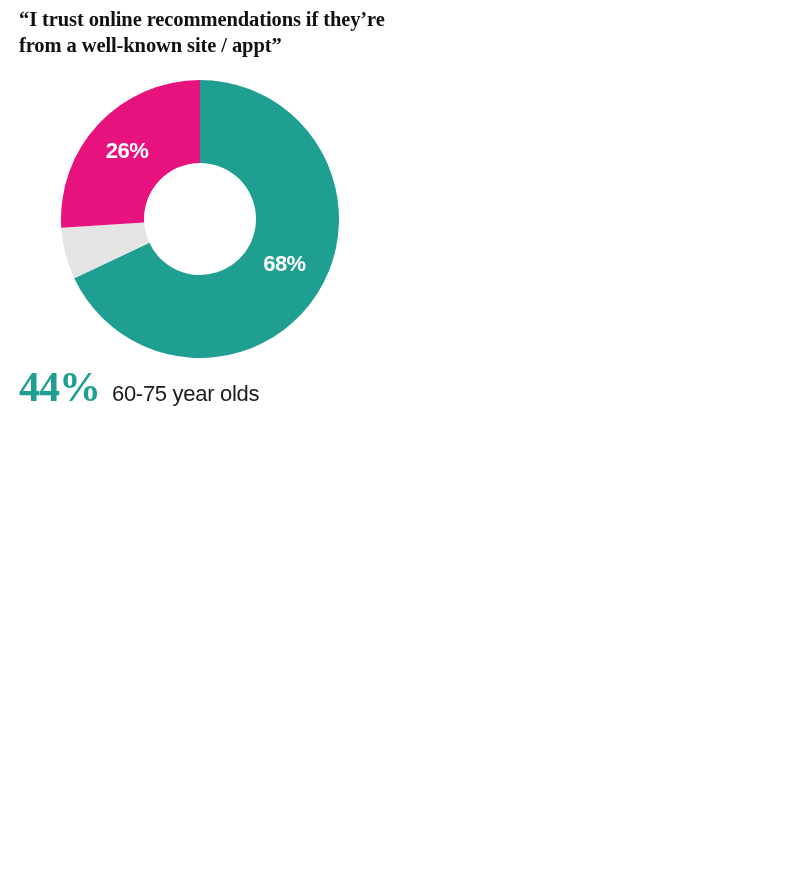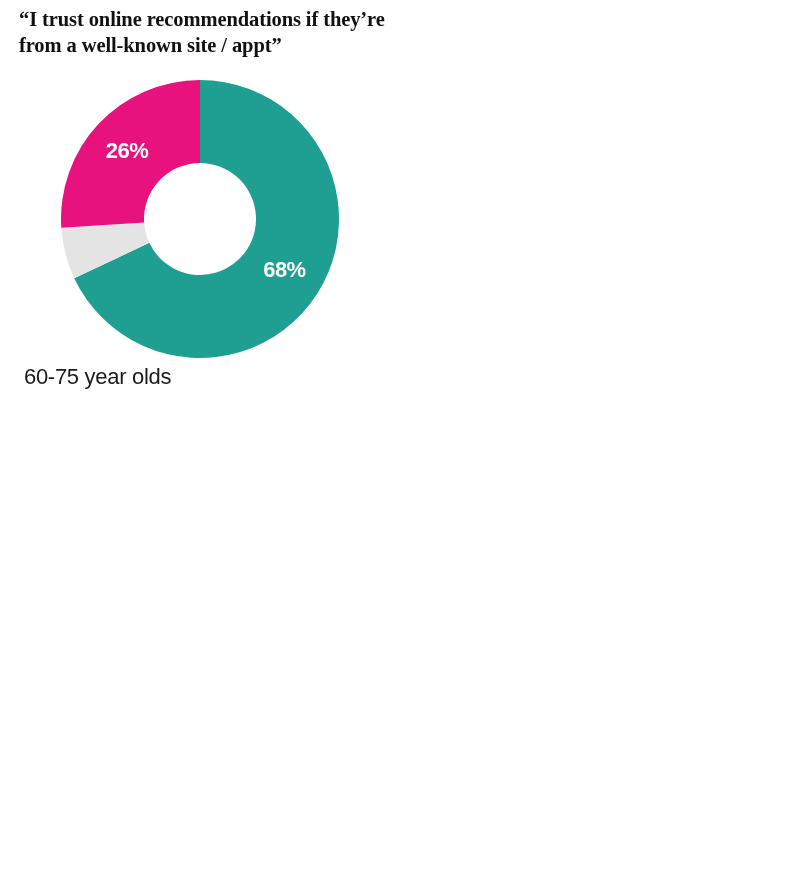--- a/index.html
+++ b/index.html
@@ -87,21 +87,21 @@
     line-height: 42px;
     color: #1f9e92;
     letter-spacing: -1px;
   }
   .stat-desc {
     font-family: "Liberation Sans", sans-serif;
     font-weight: 400;
     font-size: 22px;
     line-height: 22px;
     color: #1b1b1b;
-    margin-left: 5px;
+    margin-left: 12px;
     letter-spacing: -0.3px;
   }
   .st-tl { left: 19px;  top: 366px; }
 </style>
 </head>
 <body>
 
 <div class="page">
   <div class="grid">
 
@@ -109,26 +109,27 @@
       <div class="cell-inner">
         <p class="quote q-tl">“I trust online recommendations if they’re from a well-known site / appt”</p>
 
         <div class="donut-wrap dw-tl">
           <div class="donut" id="donut-0" style="width: 278px; height: 278px;">
               <svg width="278" height="278" viewBox="0 0 278 278">
                 <path d="M 139 0 A 139 139 0 1 1 13.22903970722328 198.18332152754508 L 88.32968506190291 162.84364032764407 A 56 56 0 1 0 139 83 Z" fill="#1f9e92"></path>
                 <path d="M 13.22903970722328 198.18332152754508 A 139 139 0 0 1 0.27428474847025086 147.72788221457466 L 83.1105032080168 142.5162690936416 A 56 56 0 0 0 88.32968506190291 162.84364032764407 Z" fill="#e4e4e4"></path>
                 <path d="M 0.27428474847025086 147.72788221457466 A 139 139 0 0 1 138.99999999999997 0 L 139 83 A 56 56 0 0 0 83.1105032080168 142.5162690936416 Z" fill="#e8127f"></path>
               </svg>
-              <div class="slice-label" style="left: 223.433px; top: 190px;">68%</div>
+              <div class="slice-label" style="left: 223.433px; top: 184px;">68%</div>
               <div class="slice-label" style="left: 66.1031px; top: 70.5453px;">26%</div>
             </div>
         </div>
 
         <div class="stat st-tl">
+          <span class="stat-num">44%</span>
           <span class="stat-desc">60-75 year olds</span>
         </div>
       </div>
     </div>
 
     <div class="cell">
       <div class="cell-inner">
         
 
         

